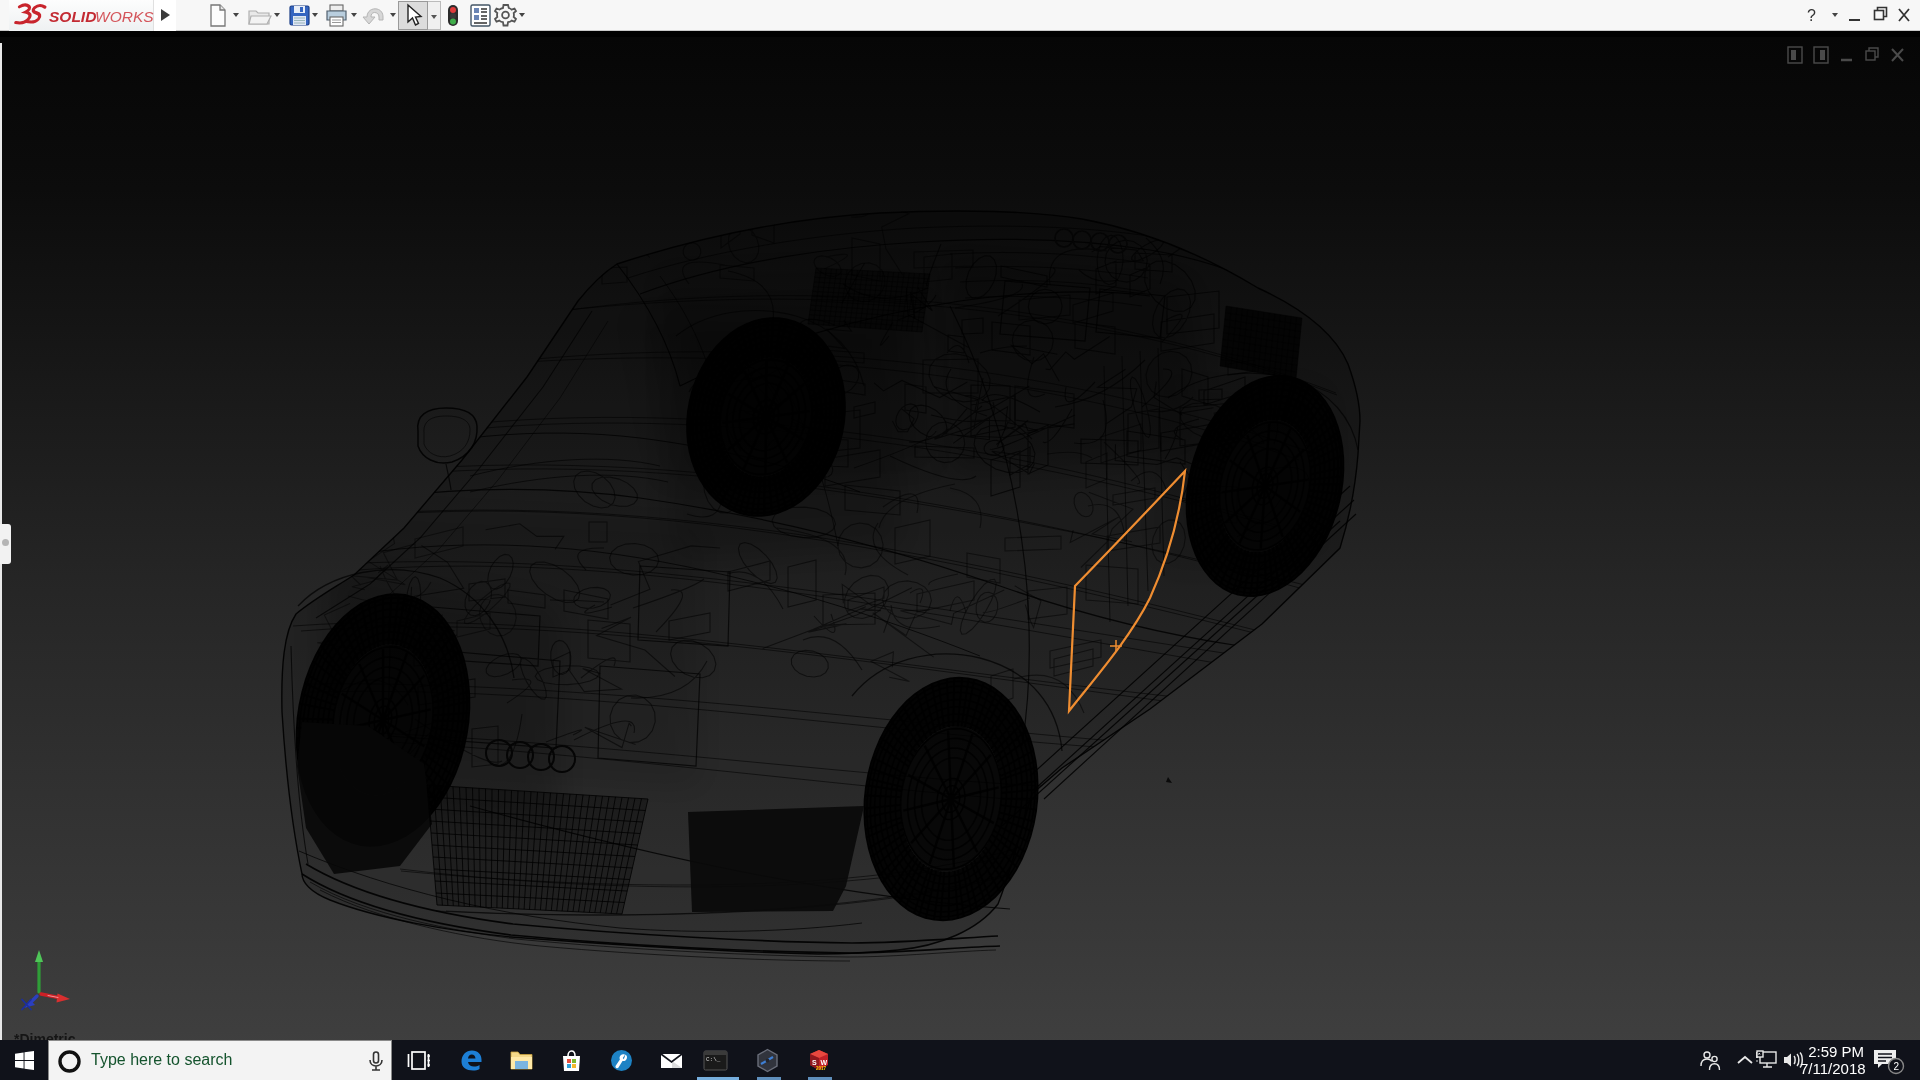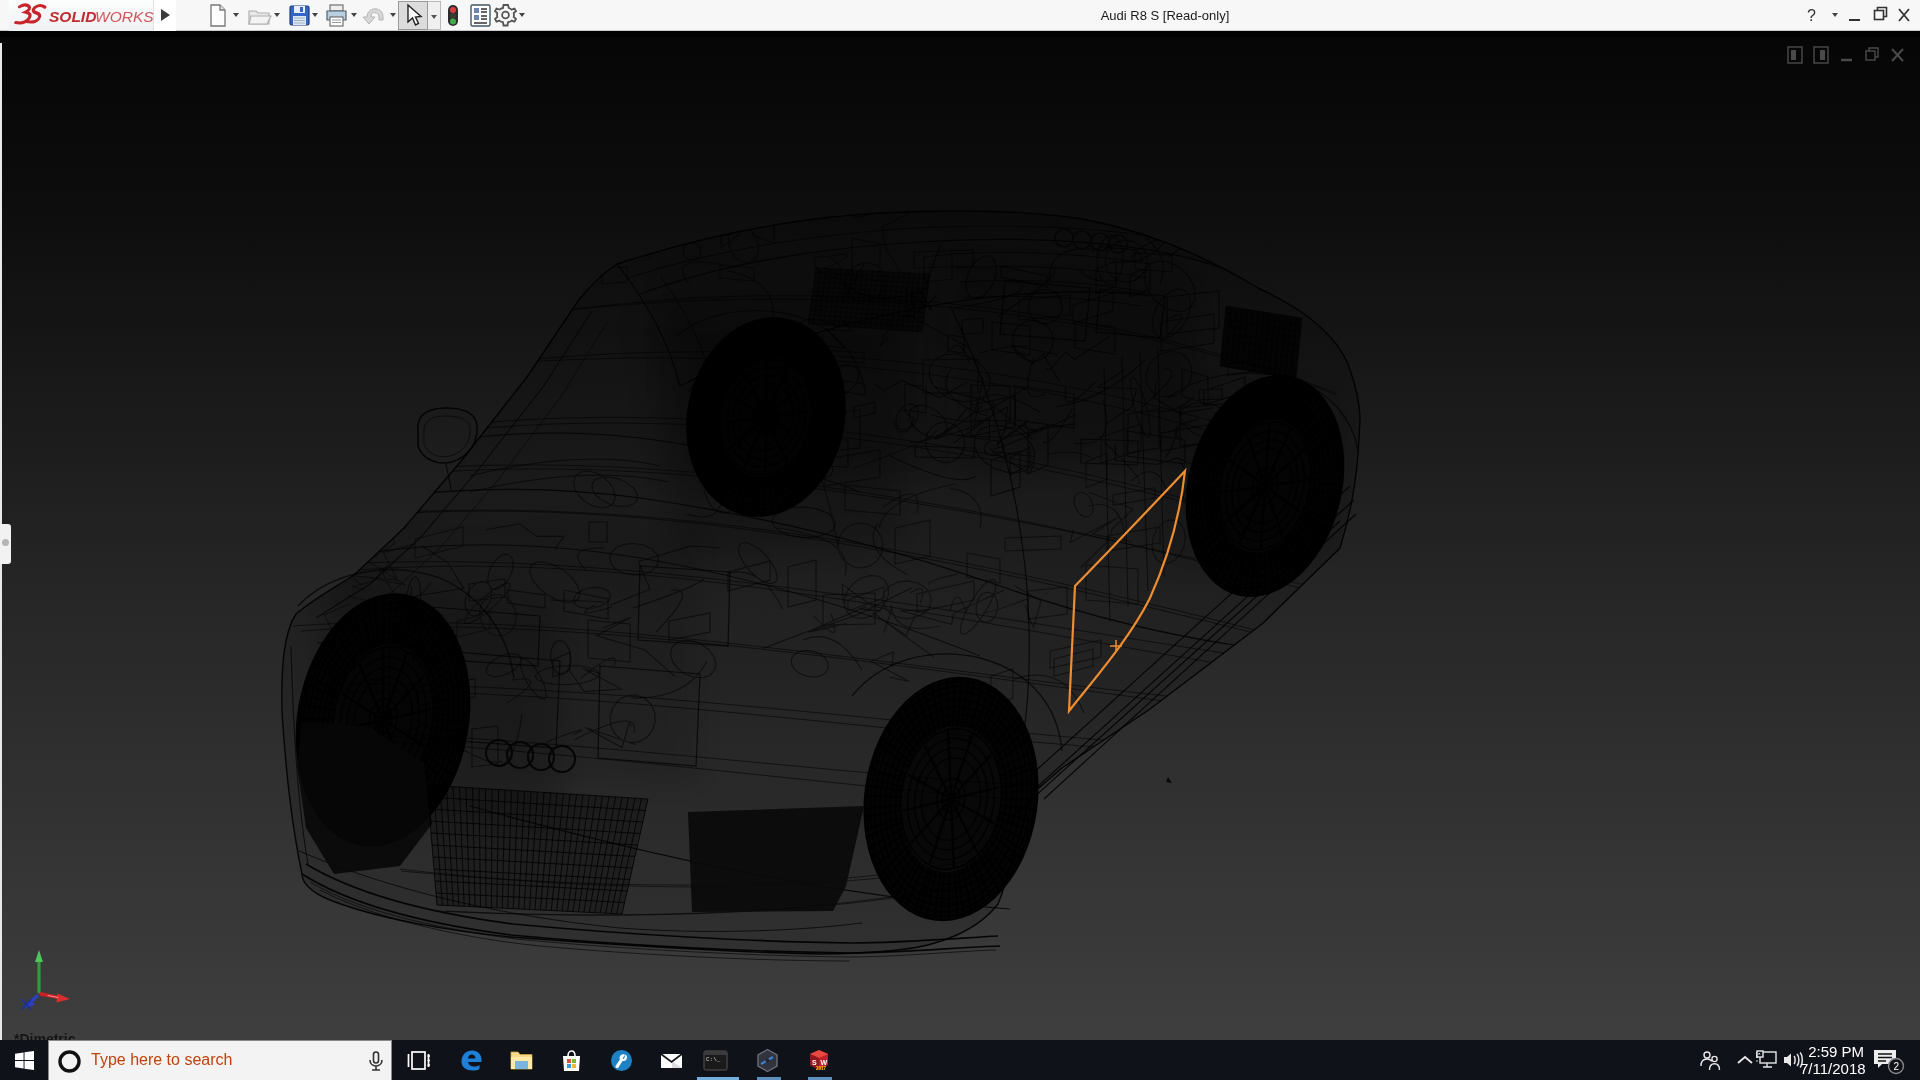--- a/index.html
+++ b/index.html
@@ -24,21 +24,21 @@
   background:linear-gradient(180deg,#060606 0%,#0c0c0c 15%,#191919 35%,#262626 55%,#313131 75%,#393939 90%,#3f3f3f 100%);text-decoration:underline; }
 #leftstrip { position:absolute; left:0; top:6px; width:2px; height:1003px; background:#e8e8e8; }
 #lefttab { position:absolute; left:0; top:487px; width:11px; height:40px; background:#f2f2f2;
   border-radius:0 3px 3px 0; }
 #lefttab:after { content:""; position:absolute; left:2px; top:15px; width:7px; height:7px;
   border-radius:50%; background:#b5b5b5; }
 #dimetric { position:absolute; left:14px; top:994px; font-size:14px; font-weight:bold; color:#151515; }
 #taskbar { position:absolute; left:0; top:1040px; width:1920px; height:40px; background:#10121a; }
 #searchbox { position:absolute; left:48px; top:0; width:344px; height:40px; background:#f3f3f3;
   border:1px solid #8a8a8a; border-bottom:none; }
-#searchtext { position:absolute; left:42px; top:10px; font-size:16px; color:#c2410c; }
+#searchtext { position:absolute; left:42px; top:10px; font-size:16px; color:#14532d; }
 #clock { position:absolute; left:1800px; top:3px; width:64px; text-align:right; font-size:15px;
   color:#fff; line-height:17px; }
 </style></head>
 <body>
 <div id="titlebar">
   <div id="logo">
     <svg width="145" height="31" viewBox="0 0 145 31">
       <g transform="translate(-3.5,1) scale(0.88) skewX(-10)" stroke="#c8242c" fill="none" stroke-linecap="round">
         <path d="M17,6.5 Q23,2.5 27.5,6 Q31,9 25,12.5 Q33,14 30,20 Q26.5,26.5 16,24.5" stroke-width="3.6"></path>
         <path d="M46,7 Q39,3 34.5,7.5 Q31,11.5 37.5,13.5 Q44,15.5 41,20.5 Q37.5,25.5 27,23" stroke-width="3.6"></path>
@@ -96,21 +96,20 @@
     <rect x="6" y="5" width="5" height="5" fill="#6b85b5"></rect>
     <path d="M13,6 L19,6 M13,9 L19,9" stroke="#333" stroke-width="1.4"></path>
     <rect x="6" y="12" width="5" height="5" fill="#6b85b5"></rect>
     <path d="M13,13 L19,13 M13,16 L19,16 M6,20 L19,20" stroke="#333" stroke-width="1.4"></path>
   </svg>
   <svg class="tbicon" style="left:493px" viewBox="0 0 25 25">
     <path d="M12.5,2 L15,2 L15.8,5 A8,8 0 0 1 18.6,6.6 L21.5,5.5 L23,8 L20.7,10.1 A8,8 0 0 1 20.7,13.9 L23,16 L21.5,18.7 L18.6,17.6 A8,8 0 0 1 15,19.2 L14.5,22.5 L10.5,22.5 L10,19.2 A8,8 0 0 1 6.4,17.6 L3.5,18.7 L2,16 L4.3,13.9 A8,8 0 0 1 4.3,10.1 L2,8 L3.5,5.5 L6.4,6.6 A8,8 0 0 1 10,5 L10.5,2 Z" fill="none" stroke="#555" stroke-width="1.8"></path>
     <circle cx="12.5" cy="12" r="3.4" fill="none" stroke="#555" stroke-width="1.8"></circle>
   </svg>
   <div class="caret" style="left:519px"></div>
-  <div id="wintitle">Audi R8 S [Read-only]</div>
   <svg style="position:absolute;left:1802px;top:0;width:22px;height:31px" viewBox="0 0 22 31">
     <text x="5" y="21" font-size="16" fill="#333" font-family="Liberation Sans">?</text>
   </svg>
   <div class="caret" style="left:1832px"></div>
   <svg style="position:absolute;left:1845px;top:0;width:70px;height:31px" viewBox="0 0 70 31">
     <path d="M4,20 L15,20" stroke="#333" stroke-width="2"></path>
     <rect x="29.5" y="10.5" width="9" height="9" fill="none" stroke="#333" stroke-width="1.6"></rect>
     <path d="M32.5,10.5 L32.5,7.5 L41.5,7.5 L41.5,16.5 L38.5,16.5" fill="none" stroke="#333" stroke-width="1.6"></path>
     <path d="M54,9 L64,21 M64,9 L54,21" stroke="#333" stroke-width="1.8"></path>
   </svg>

